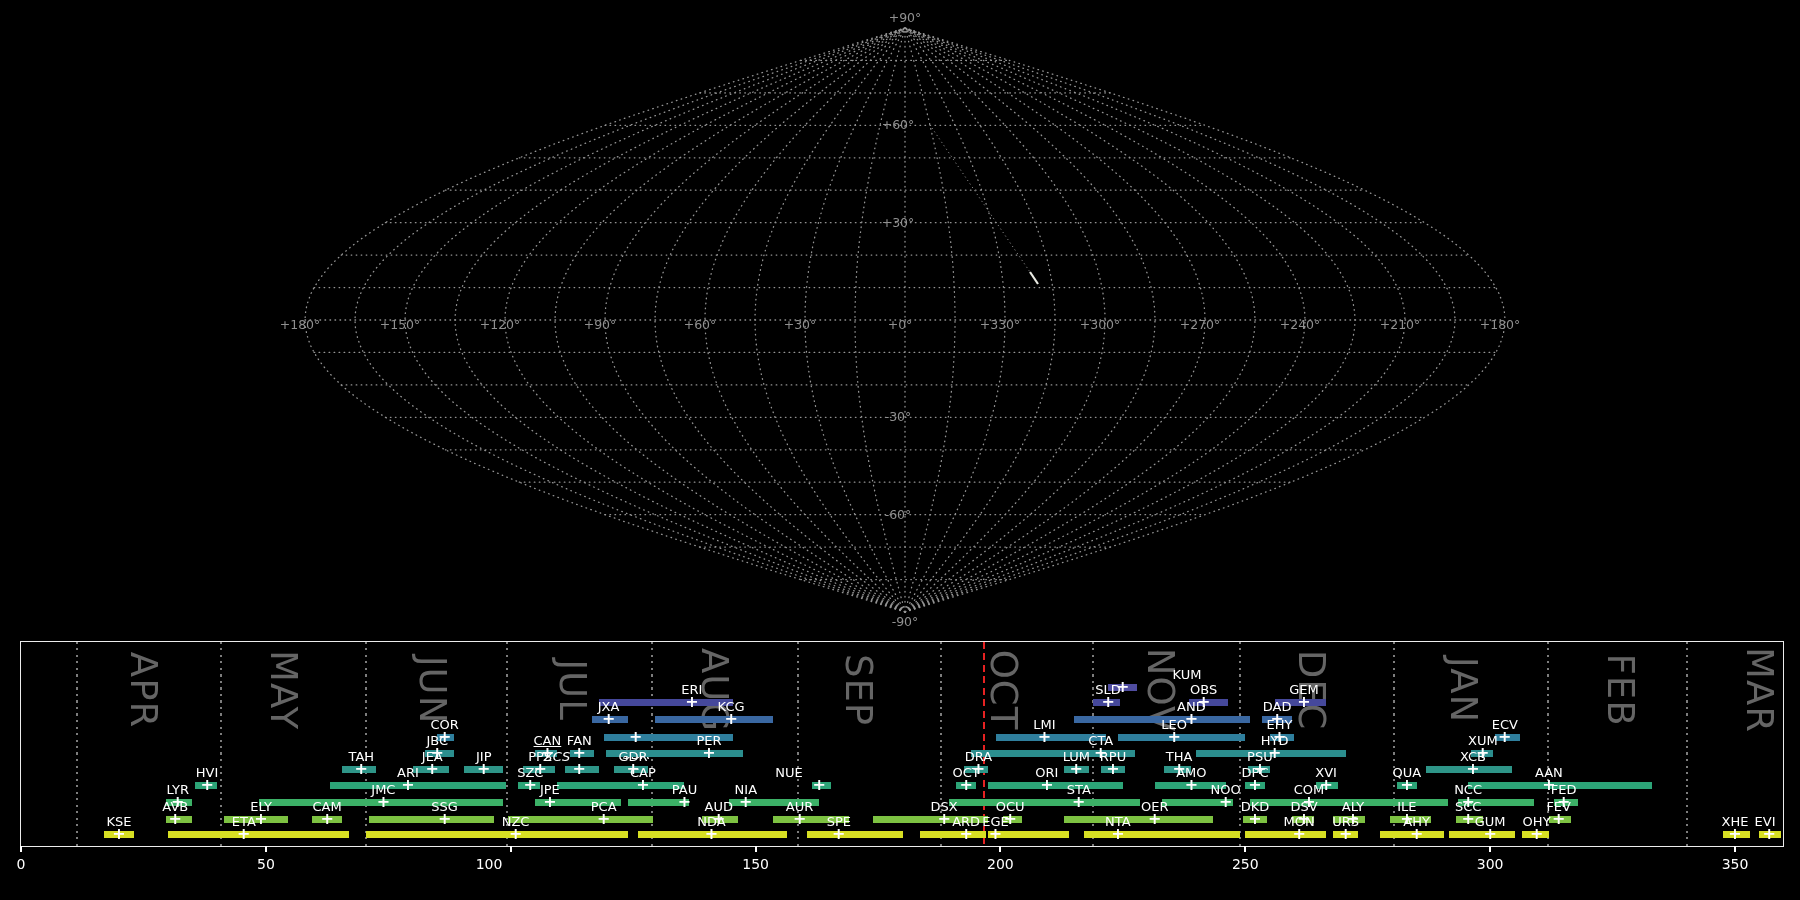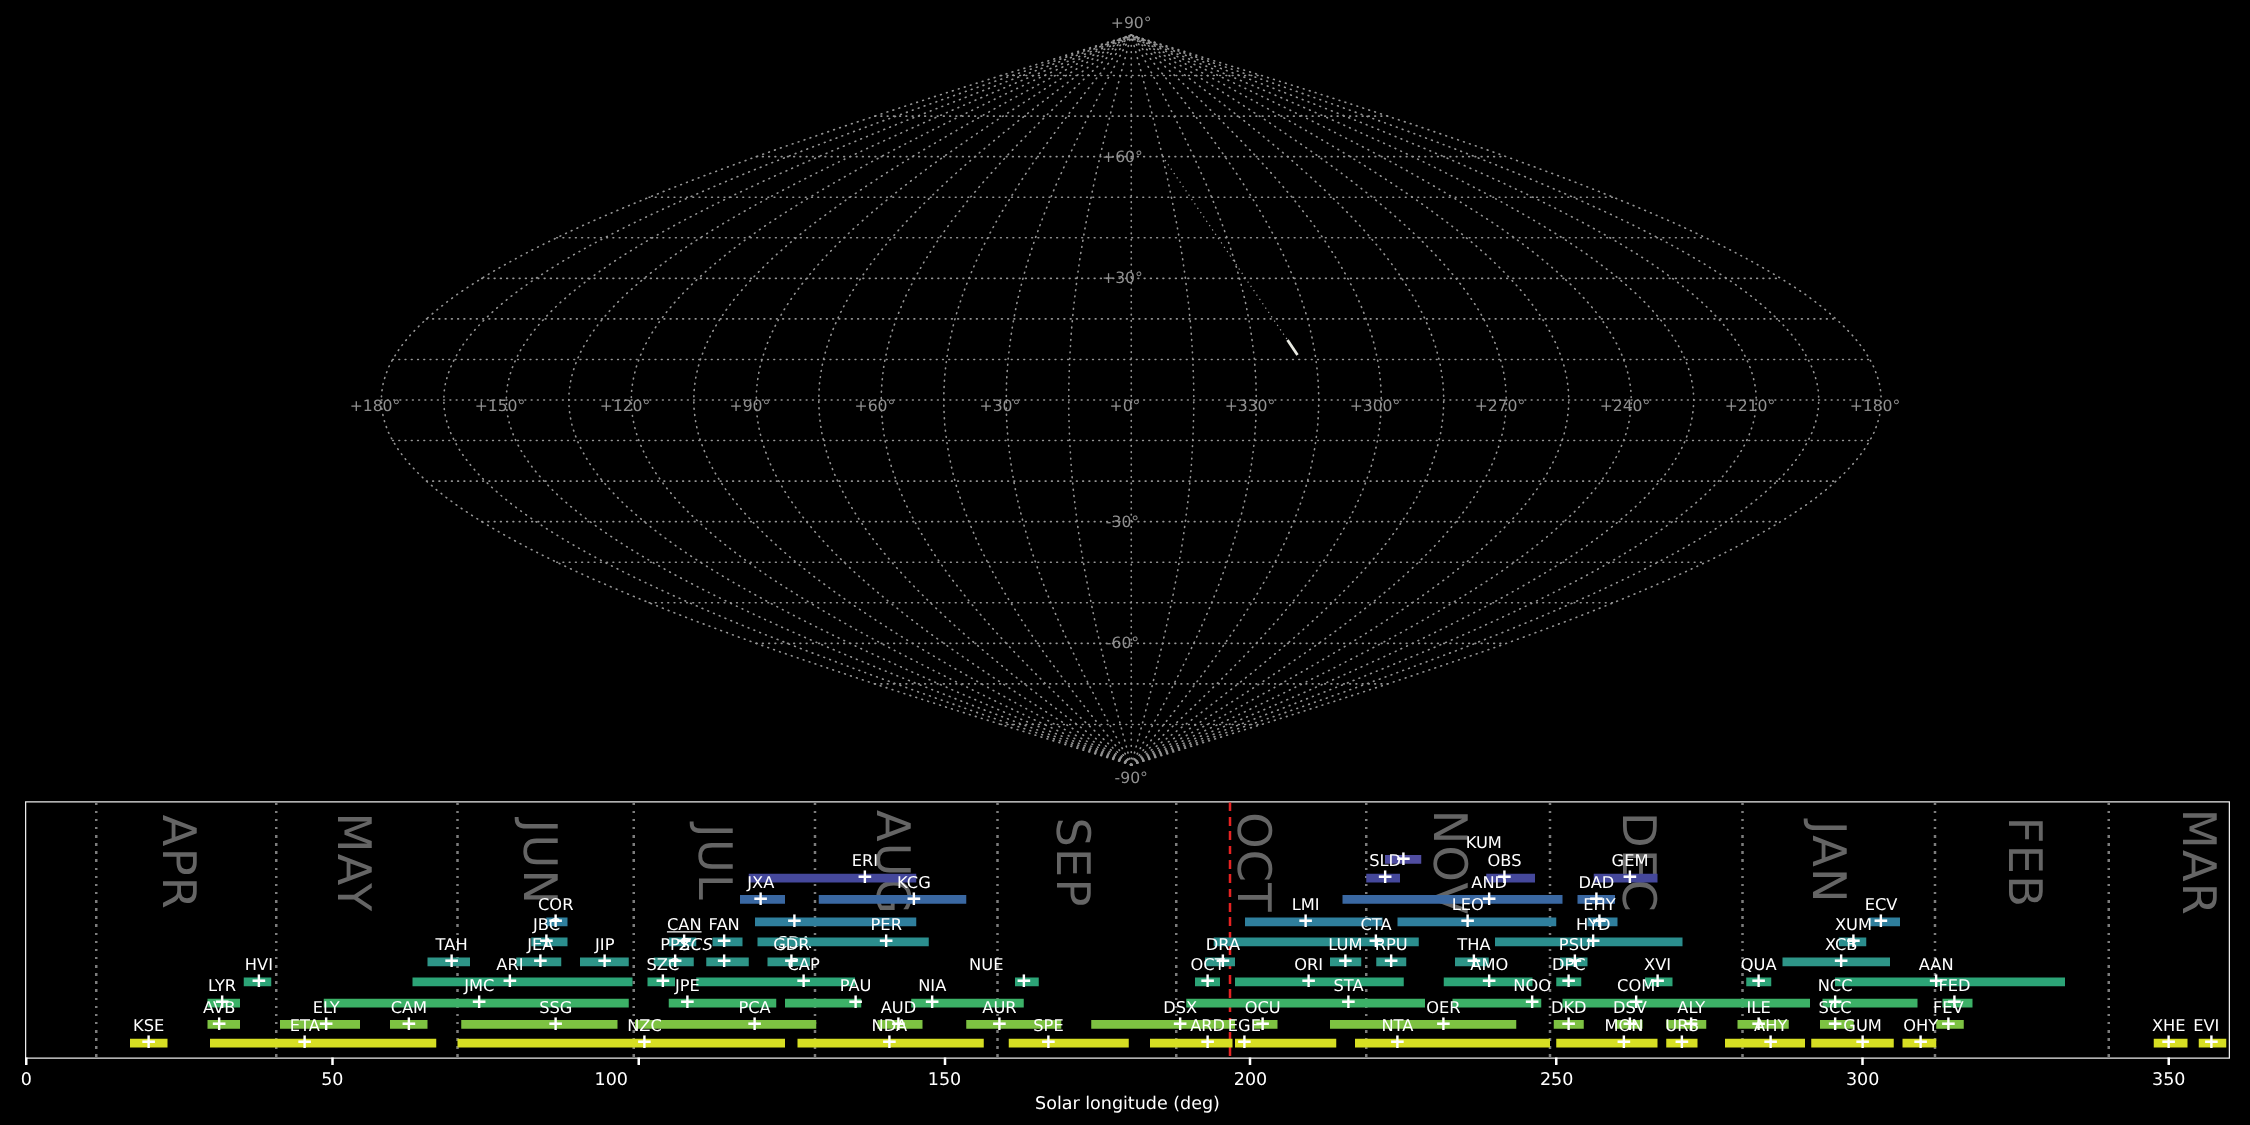--- a/index.html
+++ b/index.html
@@ -97,21 +97,20 @@
         <text x="898" y="421.332">-30°</text>
         <text x="898" y="518.664">-60°</text>
         <text x="905" y="626">-90°</text>
       </g>
       <line x1="932" y1="128" x2="1030" y2="272" stroke="#c8c8c8" stroke-width="1" stroke-dasharray="1 3.2" opacity="0.8"></line>
       <line x1="1030" y1="272" x2="1038" y2="284" stroke="#e9eae2" stroke-width="2.2"></line>
     </svg>
 
 
   <div id="tl">
-    <div class="axis-title">Solar longitude (deg)</div>
   <div class="vline" style="left: 54.8px;"></div>
       <div class="vline" style="left: 198.8px;"></div>
       <div class="vline" style="left: 344.3px;"></div>
       <div class="vline" style="left: 484.8px;"></div>
       <div class="vline" style="left: 629.8px;"></div>
       <div class="vline" style="left: 775.7px;"></div>
       <div class="vline" style="left: 919.2px;"></div>
       <div class="vline" style="left: 1070.5px;"></div>
       <div class="vline" style="left: 1218.4px;"></div>
       <div class="vline" style="left: 1372.1px;"></div>

